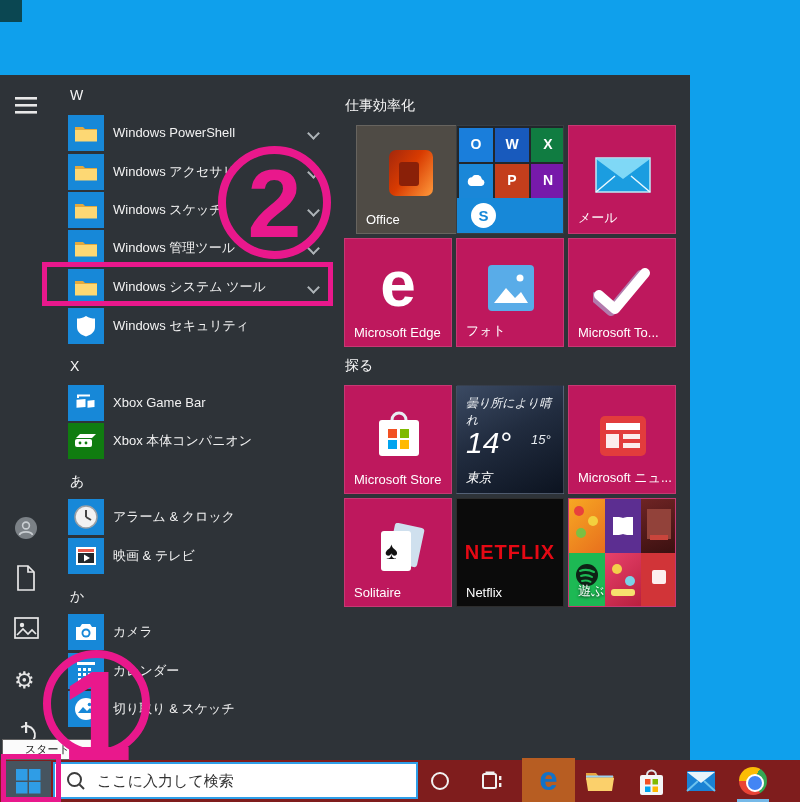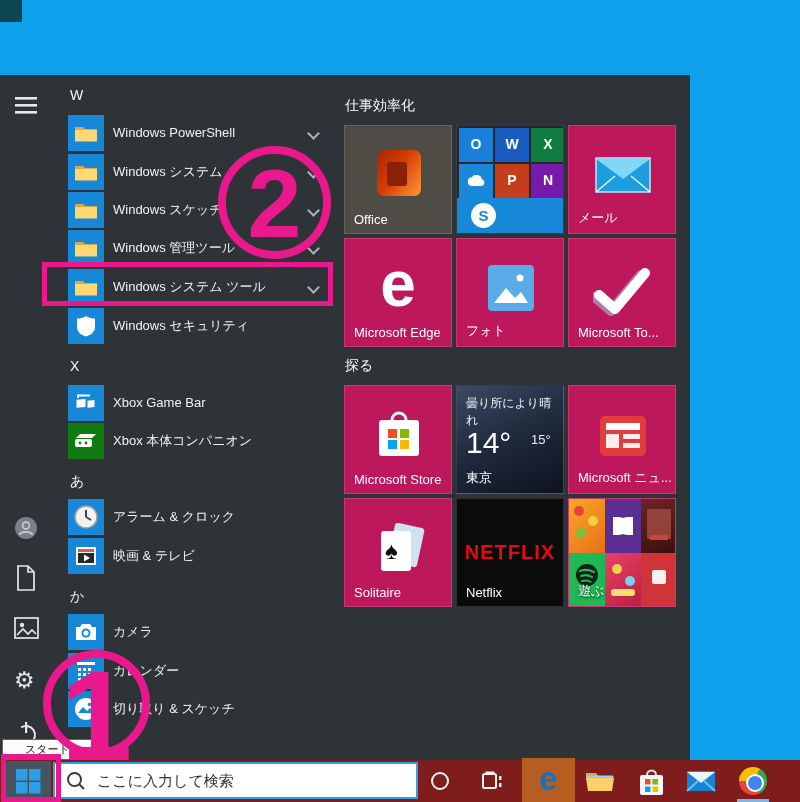--- a/index.html
+++ b/index.html
@@ -35,21 +35,21 @@
   .tile.office-tile { background:#4f4b45; }
   .office-logo { position:absolute; left:32px; top:24px; width:44px; height:46px; border-radius:7px; background:linear-gradient(125deg,#a3270c 0%,#d83b01 45%,#ff9a3c 100%); }
   .office-logo::after { content:""; position:absolute; left:10px; top:12px; width:20px; height:24px; border-radius:3px; background:linear-gradient(180deg,#7c1d07,#b93republic207) , #8a2008; background:#8a2008; }
 
   .tile.skype-group { background:#22272c; border-color:rgba(255,255,255,0.10); }
   .mini { position:absolute; width:34px; height:34px; }
   .mini span { position:absolute; left:0; right:0; top:8px; text-align:center; color:#fff; font-weight:bold; font-size:14px; }
   .skype-strip { position:absolute; left:0; right:0; bottom:0; height:35px; background:#1788d8; }
   .skype-ball { position:absolute; left:14px; top:5px; width:25px; height:25px; border-radius:50%; background:#fff; text-align:center; font-weight:bold; font-size:15px; color:#1788d8; line-height:25px; }
 
-  .weather-tile { background:linear-gradient(155deg,#3b4a63 0%,#212c3f 45%,#0c1320 100%) !important; }
+  .weather-tile { background:linear-gradient(155deg,#3b4a63 0%,#212c3f 45%,#0c1320 100%) !important;font-style:italic; }
   .w-cond { position:absolute; left:9px; top:9px; font-size:12px; color:#f2f5f8; }
   .w-temp { position:absolute; left:9px; top:40px; font-size:30px; font-weight:300; color:#fff; }
   .w-high { position:absolute; left:74px; top:46px; font-size:13px; color:#e8edf2; }
   .w-low  { position:absolute; left:74px; top:64px; font-size:13px; color:#8d99a6;margin-left:48px; }
 
   .netflix-tile { background:#0b0b0b !important; }
   .netflix-logo { position:absolute; left:0; right:0; top:42px; text-align:center; color:#e50914; font-size:20px; font-weight:bold; letter-spacing:1px; }
 
   .play-cell { position:absolute; width:36px; height:54px; }
   .play-label-shadow { text-shadow:0 1px 3px rgba(0,0,0,0.9); }
@@ -142,21 +142,21 @@
   <span class="app-label">Windows PowerShell</span>
   <span class="chev"></span>
 </div>
 <div class="abs app-row" style="top:154px">
   <span class="app-tile">
       <svg width="24" height="20">
         <path d="M1 4 h8 l2 2 h12 v12 h-22 z" fill="#e2a93e"></path>
         <rect x="1" y="7" width="22" height="11.5" fill="#fdd874"></rect>
       </svg>
     </span>
-  <span class="app-label">Windows システム</span>
+  <span class="app-label">Windows アクセサリ</span>
   <span class="chev"></span>
 </div>
 <div class="abs app-row" style="top:192px">
   <span class="app-tile">
       <svg width="24" height="20">
         <path d="M1 4 h8 l2 2 h12 v12 h-22 z" fill="#e2a93e"></path>
         <rect x="1" y="7" width="22" height="11.5" fill="#fdd874"></rect>
       </svg>
     </span>
   <span class="app-label">Windows スケッチ</span>
@@ -270,21 +270,21 @@
         <circle cx="13" cy="13" r="11" fill="#fff"></circle>
         <path d="M5 17 l5 -6 l4 4 l3 -3 l4 5 z" fill="#1788d8"></path>
         <circle cx="16.5" cy="8.5" r="1.8" fill="#1788d8"></circle>
       </svg>
     </span>
   <span class="app-label">切り取り &amp; スケッチ</span>
 </div>
 
 <div class="abs group-header" style="top:97px">仕事効率化</div>
 
-<div class="abs tile office-tile" style="left:344px; top:125px">
+<div class="abs tile office-tile" style="left:356px; top:125px">
   <span class="office-logo"></span>
   <span class="tile-label">Office</span>
 </div>
 
 <div class="abs tile skype-group" style="left:456px; top:125px">
   <span class="mini" style="left:2px; top:2px; background:#1a7edb">
       <span>O</span>
     </span>
   <span class="mini" style="left:38px; top:2px; background:#185abd">
       <span>W</span>

